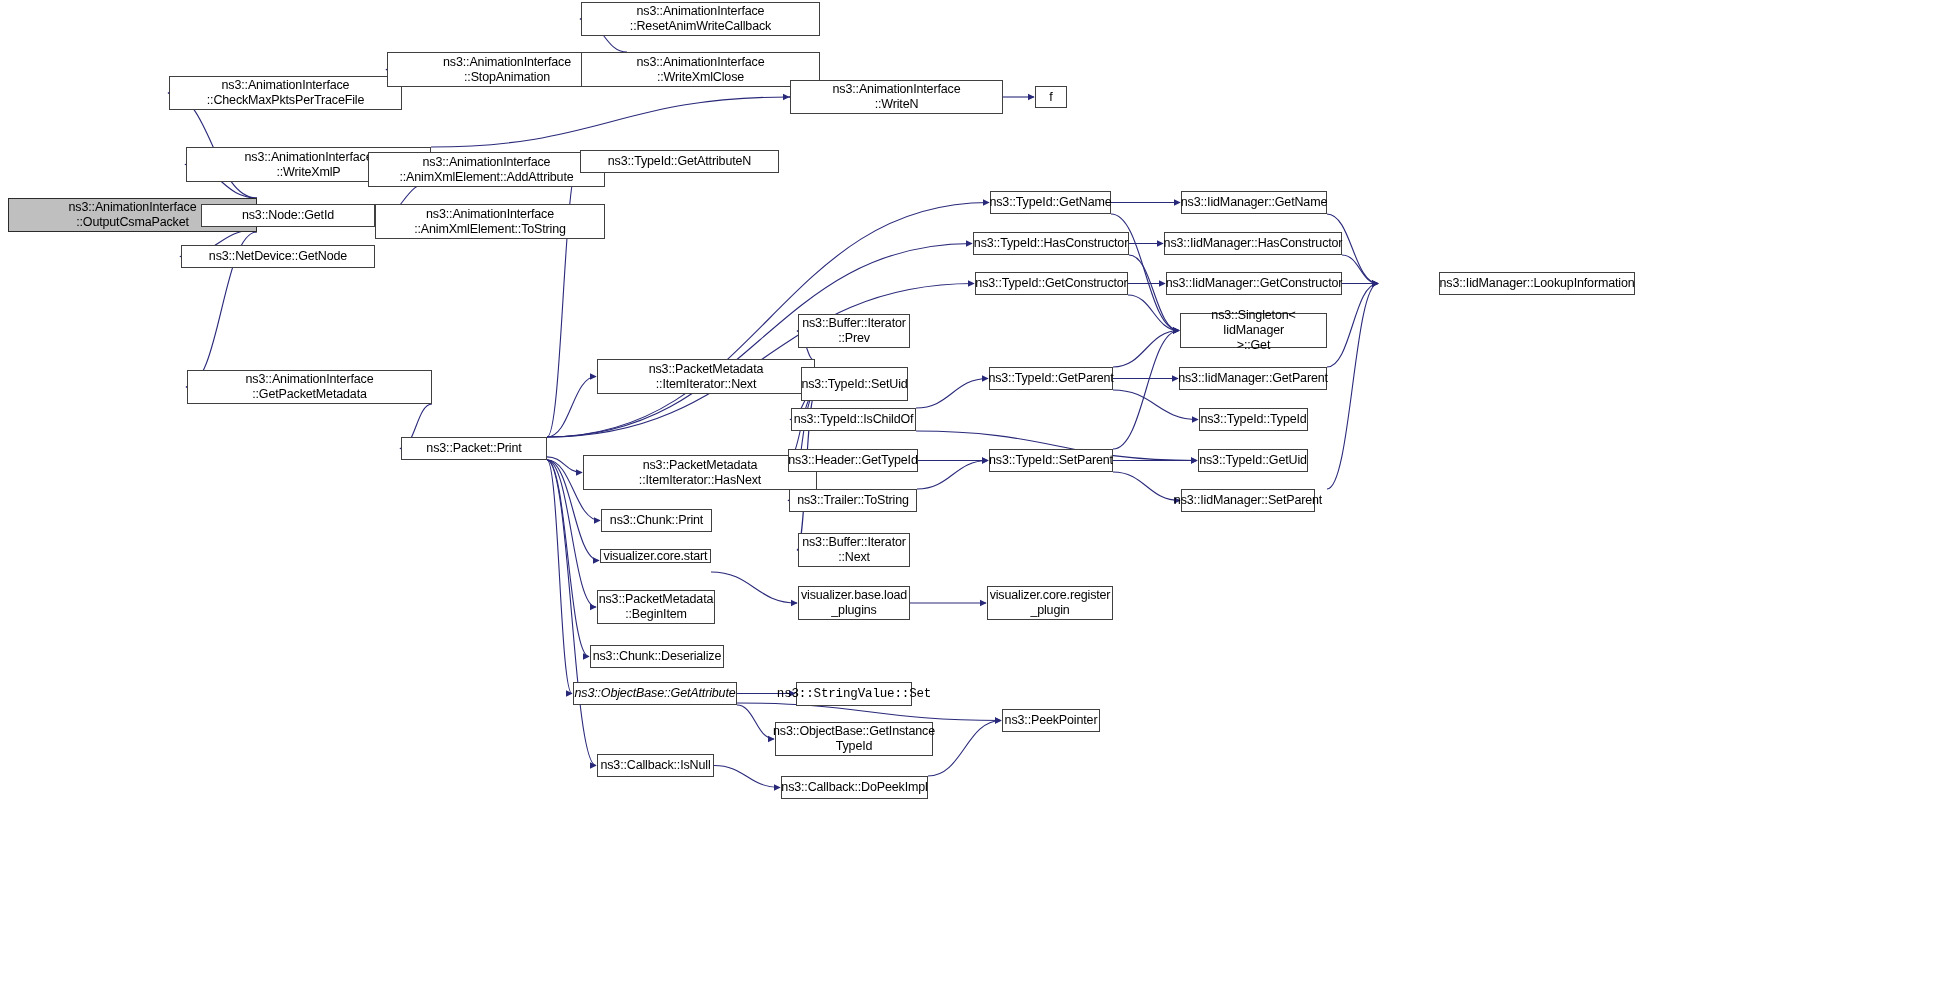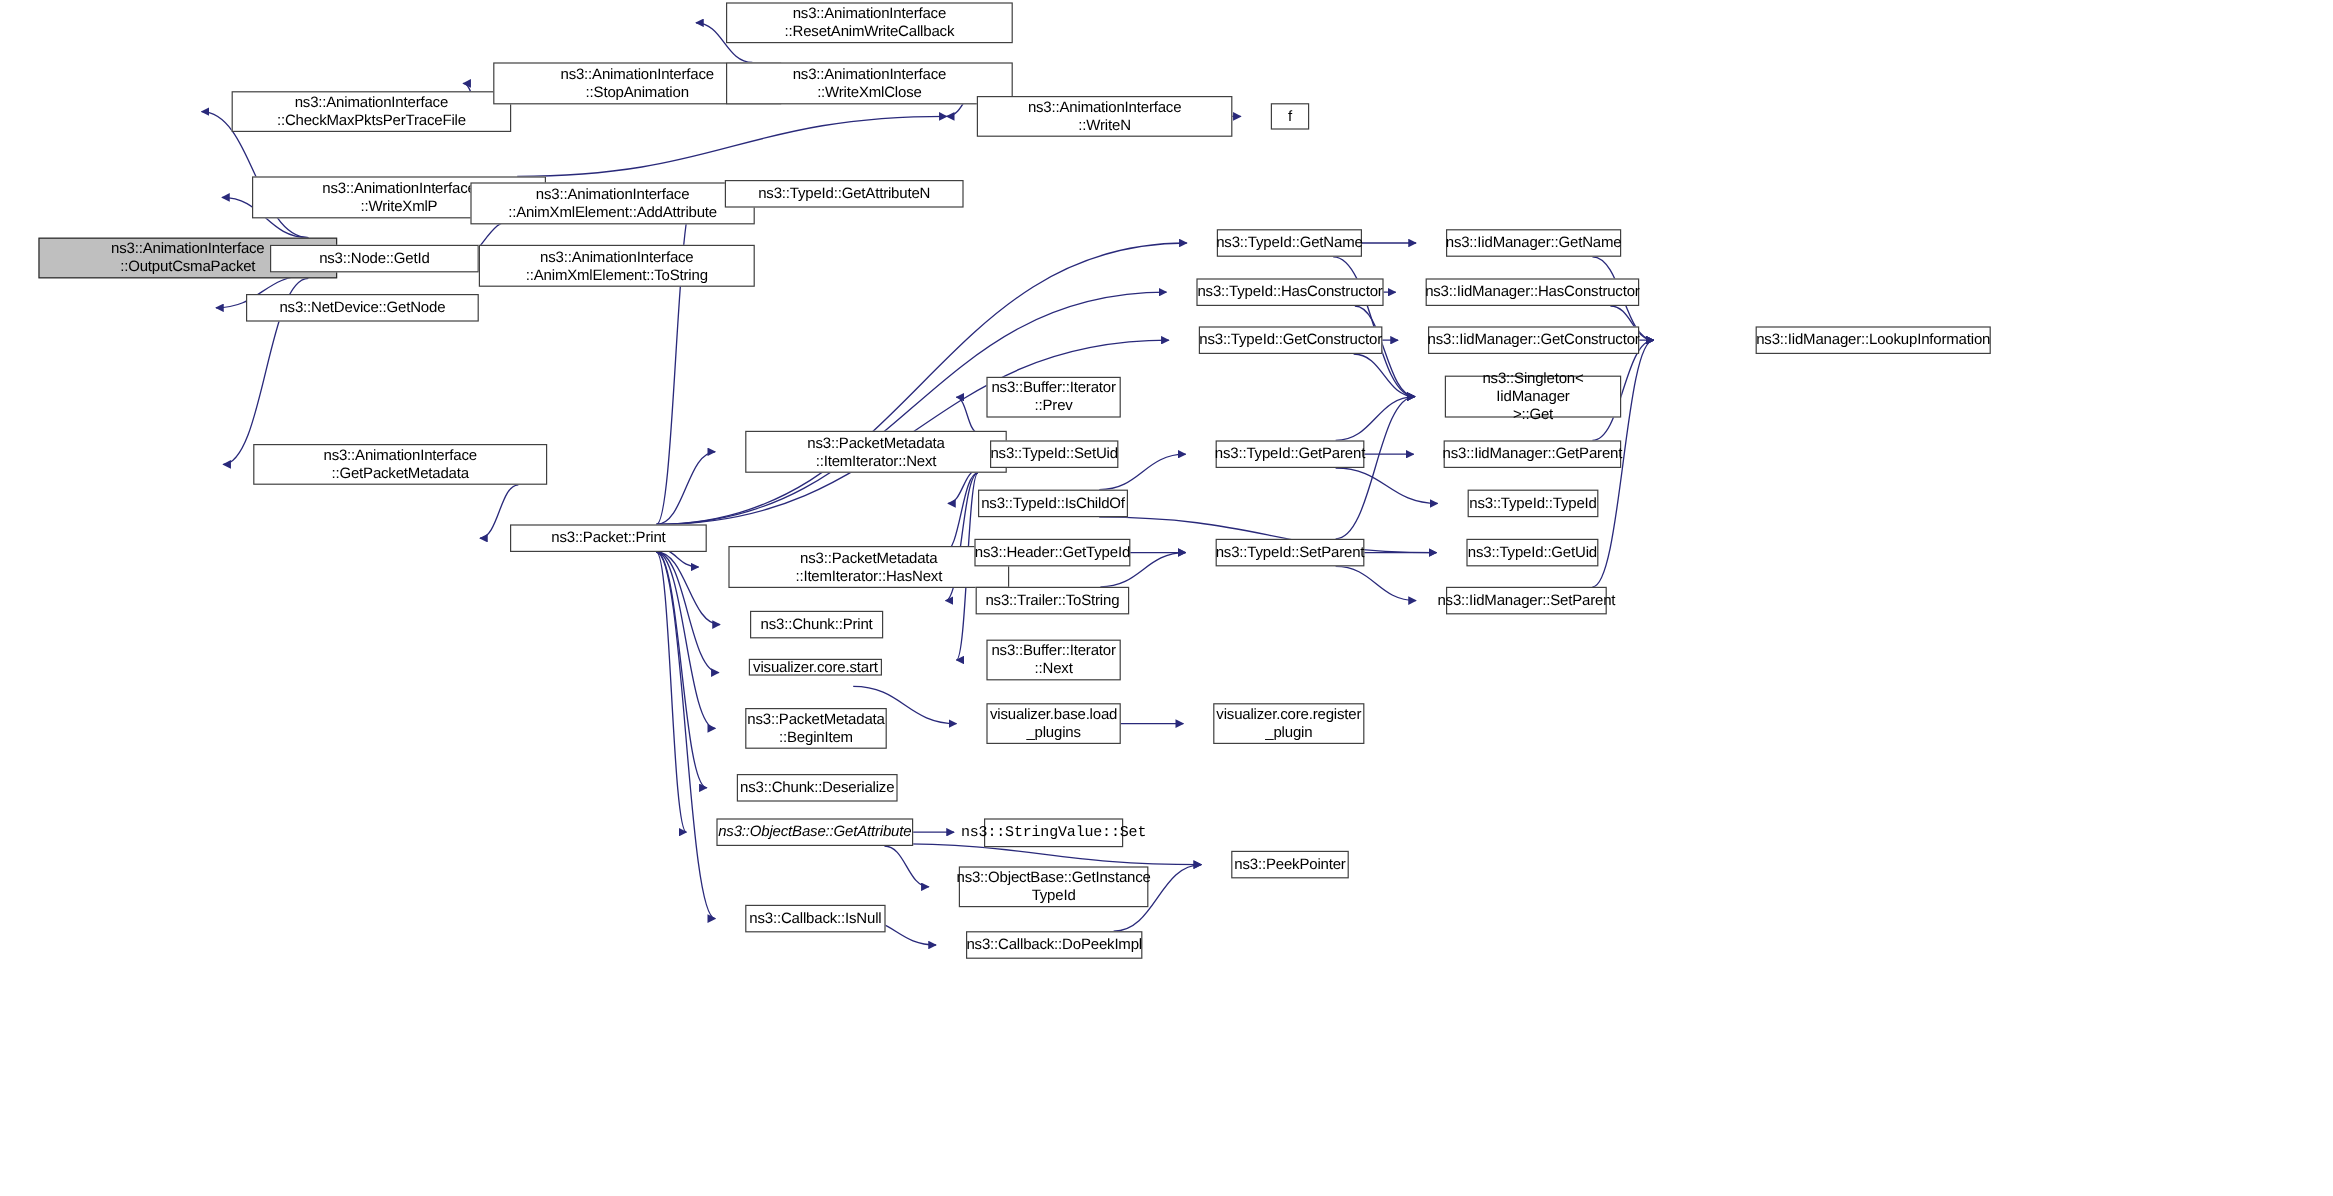--- a/index.html
+++ b/index.html
@@ -19,21 +19,20 @@
     color:#000000;
     display:flex;
     align-items:center;
     justify-content:center;
     text-align:center;
     font-size:12.5px;
     line-height:15px;
     letter-spacing:-0.15px;
     white-space:pre-line;
     padding:0 3px;
-    margin-left:24px;
   }
   .node.root{
     background:#bfbfbf;
     border-color:#2b2b2b;
   }
 </style>
 </head>
 <body>
 
 <div id="canvas">
@@ -124,35 +123,35 @@
       <div class="node" style="left: 581px; top: 52px; width: 239px; height: 35px;">ns3::AnimationInterface
 ::WriteXmlClose</div>
       <div class="node" style="left: 790px; top: 80px; width: 213px; height: 34px;">ns3::AnimationInterface
 ::WriteN</div>
       <div class="node" style="left: 1035px; top: 86px; width: 32px; height: 22px;">f</div>
       <div class="node" style="left: 368px; top: 152px; width: 237px; height: 35px;">ns3::AnimationInterface
 ::AnimXmlElement::AddAttribute</div>
       <div class="node" style="left: 375px; top: 204px; width: 230px; height: 35px;">ns3::AnimationInterface
 ::AnimXmlElement::ToString</div>
       <div class="node" style="left: 580px; top: 150px; width: 199px; height: 23px;">ns3::TypeId::GetAttributeN</div>
-      <div class="node" style="left: 401px; top: 437px; width: 164px; height: 23px;">ns3::Packet::Print</div>
+      <div class="node" style="left: 401px; top: 437px; width: 146px; height: 23px;">ns3::Packet::Print</div>
       <div class="node" style="left: 597px; top: 359px; width: 218px; height: 35px;">ns3::PacketMetadata
 ::ItemIterator::Next</div>
       <div class="node" style="left: 583px; top: 455px; width: 234px; height: 35px;">ns3::PacketMetadata
 ::ItemIterator::HasNext</div>
       <div class="node" style="left: 601px; top: 509px; width: 111px; height: 23px;">ns3::Chunk::Print</div>
       <div class="node" style="left: 600px; top: 549px; width: 111px; height: 14px;">visualizer.core.start</div>
       <div class="node" style="left: 597px; top: 590px; width: 118px; height: 34px;">ns3::PacketMetadata
 ::BeginItem</div>
       <div class="node" style="left: 590px; top: 645px; width: 134px; height: 23px;">ns3::Chunk::Deserialize</div>
       <div class="node" style="left: 573px; top: 682px; width: 164px; height: 23px; font-style: italic;">ns3::ObjectBase::GetAttribute</div>
       <div class="node" style="left: 597px; top: 754px; width: 117px; height: 23px;">ns3::Callback::IsNull</div>
       <div class="node" style="left: 798px; top: 314px; width: 112px; height: 34px;">ns3::Buffer::Iterator
 ::Prev</div>
-      <div class="node" style="left: 801px; top: 367px; width: 107px; height: 23px;">ns3::TypeId::SetUid</div>
+      <div class="node" style="left: 801px; top: 367px; width: 107px; height: 34px;">ns3::TypeId::SetUid</div>
       <div class="node" style="left: 791px; top: 408px; width: 125px; height: 23px;">ns3::TypeId::IsChildOf</div>
       <div class="node" style="left: 788px; top: 449px; width: 130px; height: 23px;">ns3::Header::GetTypeId</div>
       <div class="node" style="left: 789px; top: 489px; width: 128px; height: 23px;">ns3::Trailer::ToString</div>
       <div class="node" style="left: 798px; top: 533px; width: 112px; height: 34px;">ns3::Buffer::Iterator
 ::Next</div>
       <div class="node" style="left: 798px; top: 586px; width: 112px; height: 34px;">visualizer.base.load
 _plugins</div>
       <div class="node" style="left: 987px; top: 586px; width: 126px; height: 34px;">visualizer.core.register
 _plugin</div>
       <div class="node" style="left: 796px; top: 682px; width: 116px; height: 24px; font-family: Liberation Mono, monospace;">ns3::StringValue::Set</div>

